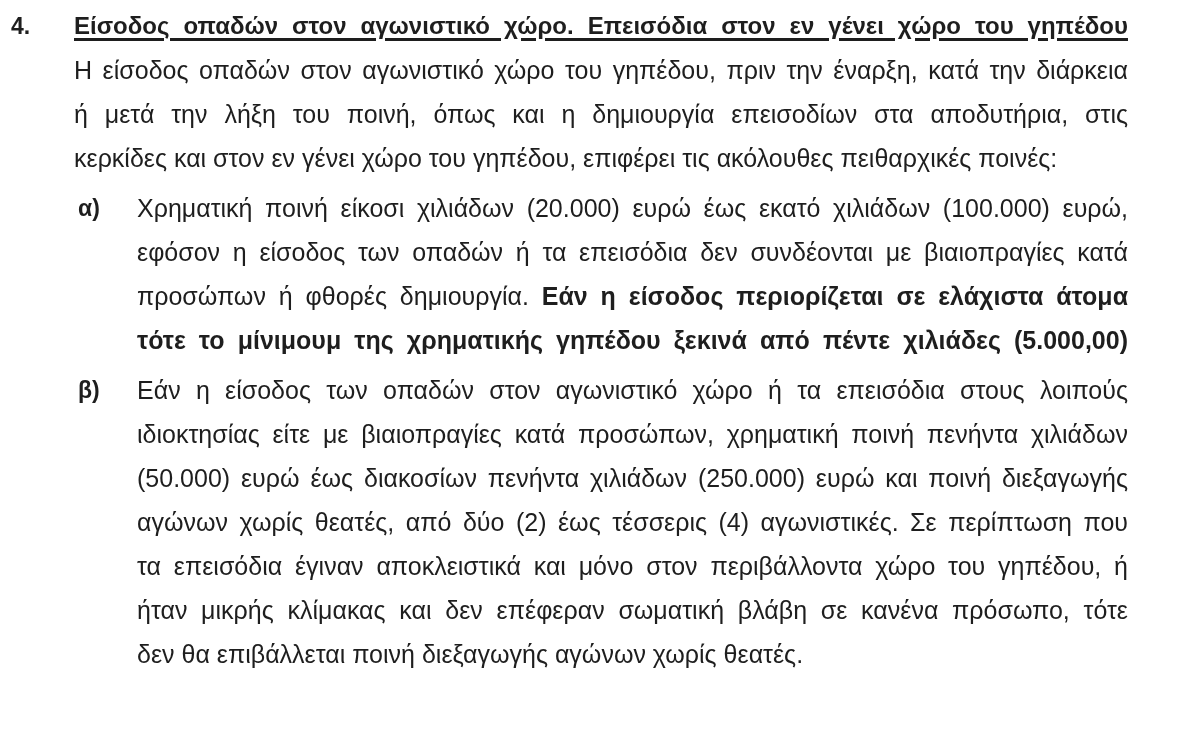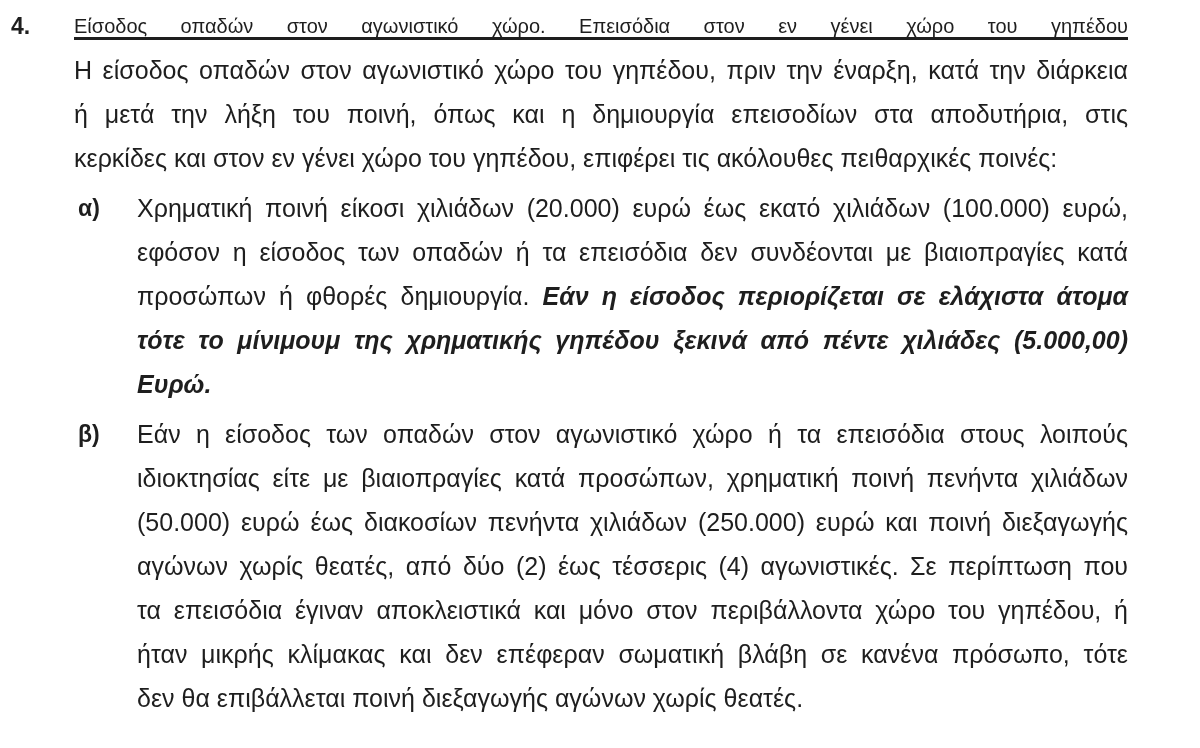--- a/index.html
+++ b/index.html
@@ -43,22 +43,22 @@
     font-size: 25px;
     line-height: 44px;
     text-align: justify;
     text-align-last: justify;
     white-space: normal;
   }
   .line.line-last {
     text-align-last: left;
   }
   .heading-line {
-    font-size: 20px;
-    font-weight: 400;
+    font-size: 24px;
+    font-weight: 700;
     line-height: 44px;
     text-align: justify;
     text-align-last: justify;
     text-decoration: underline;
     text-decoration-thickness: 2.5px;
     text-underline-offset: 4px;
   }
   .item {
     display: grid;
     grid-template-columns: 63px 991px;
@@ -67,21 +67,21 @@
   .item-label {
     font-weight: 700;
     font-size: 23px;
     line-height: 44px;
     padding-left: 4px;
     box-sizing: border-box;
   }
   .item-lines {
     width: 991px;
   }
-  b { font-weight: 700; font-style: italic; }
+  b { font-weight: 700; }
 </style>
 </head>
 <body>
 
 <div class="page">
   <div class="section">
     <div class="section-number">4.</div>
     <div class="content">
       <div class="heading-line">Είσοδος οπαδών στον αγωνιστικό χώρο. Επεισόδια στον εν γένει χώρο του γηπέδου</div>
       <div class="intro">
@@ -90,21 +90,20 @@
           <div class="line line-last"><span>κερκίδες και στον εν γένει χώρο του γηπέδου, επιφέρει τις ακόλουθες πειθαρχικές ποινές:</span></div>
         </div>
       <div class="items">
           <div class="item">
             <div class="item-label">α)</div>
             <div class="item-lines">
               <div class="line"><span>Χρηματική ποινή είκοσι χιλιάδων (20.000) ευρώ έως εκατό χιλιάδων (100.000) ευρώ,</span></div>
               <div class="line"><span>εφόσον η είσοδος των οπαδών ή τα επεισόδια δεν συνδέονται με βιαιοπραγίες κατά</span></div>
               <div class="line"><span>προσώπων ή φθορές δημιουργία. </span><b>Εάν η είσοδος περιορίζεται σε ελάχιστα άτομα</b></div>
               <div class="line"><b>τότε το μίνιμουμ της χρηματικής γηπέδου ξεκινά από πέντε χιλιάδες (5.000,00)</b></div>
-              <div class="line line-last"><b>Ευρώ.</b></div>
             </div>
           </div>
           <div class="item">
             <div class="item-label">β)</div>
             <div class="item-lines">
               <div class="line"><span>Εάν η είσοδος των οπαδών στον αγωνιστικό χώρο ή τα επεισόδια στους λοιπούς</span></div>
               <div class="line"><span>ιδιοκτησίας είτε με βιαιοπραγίες κατά προσώπων, χρηματική ποινή πενήντα χιλιάδων</span></div>
               <div class="line"><span>(50.000) ευρώ έως διακοσίων πενήντα χιλιάδων (250.000) ευρώ και ποινή διεξαγωγής</span></div>
               <div class="line"><span>αγώνων χωρίς θεατές, από δύο (2) έως τέσσερις (4) αγωνιστικές. Σε περίπτωση που</span></div>
               <div class="line"><span>τα επεισόδια έγιναν αποκλειστικά και μόνο στον περιβάλλοντα χώρο του γηπέδου, ή</span></div>

